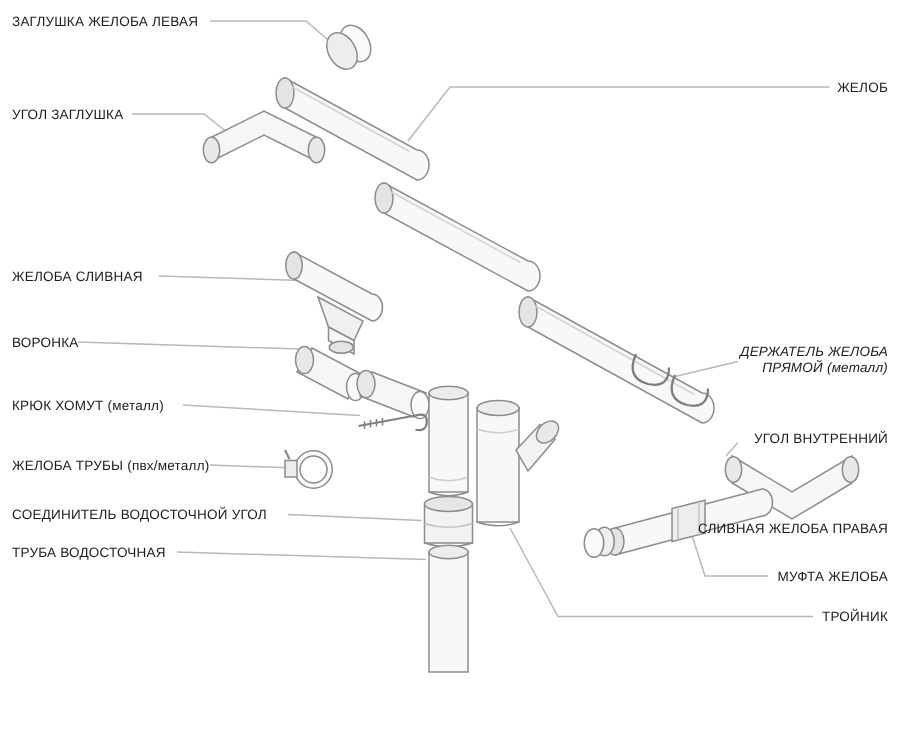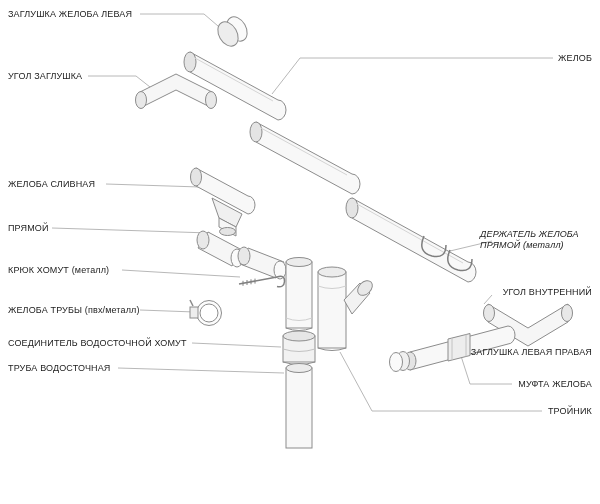--- a/index.html
+++ b/index.html
@@ -8,21 +8,21 @@
   .stage svg{position:absolute;top:0;left:0;}
   .label{
     position:absolute;
     font-size:9px;
     line-height:11px;
     color:#1c1c1c;
     letter-spacing:.15px;
     white-space:nowrap;
   }
   .label-left{left:8px;text-align:left;}
-  .label-right{right:8px;text-align:left;}
+  .label-right{right:8px;text-align:right;}
   .label.wrap{white-space:normal;width:112px;font-style:italic;}
 </style>
 </head>
 <body>
 
 <div class="stage">
 
   <svg width="600" height="504" viewBox="0 0 600 504">
 
     <g stroke="#b8b8b8" stroke-width="1" fill="none">
@@ -164,26 +164,26 @@
         <path d="M448,339 L470,333.5 L470,355.5 L448,361 Z" fill="#ededed"></path>
         <path d="M452,338 L452,360 M466,334.5 L466,356.5" stroke="#c2c2c2" fill="none"></path>
       </g>
 
     </g>
   </svg>
 
   <div class="label label-left" style="top:9px">ЗАГЛУШКА ЖЕЛОБА ЛЕВАЯ</div>
   <div class="label label-left" style="top:71px">УГОЛ ЗАГЛУШКА</div>
   <div class="label label-left" style="top:179px">ЖЕЛОБА СЛИВНАЯ</div>
-  <div class="label label-left" style="top:223px">ПРЯМОЙ</div>
+  <div class="label label-left" style="top:223px">ВОРОНКА</div>
   <div class="label label-left" style="top:265px">КРЮК ХОМУТ (металл)</div>
   <div class="label label-left" style="top:305px">ЖЕЛОБА ТРУБЫ (пвх/металл)</div>
-  <div class="label label-left" style="top:338px">СОЕДИНИТЕЛЬ ВОДОСТОЧНОЙ ХОМУТ</div>
+  <div class="label label-left" style="top:338px">СОЕДИНИТЕЛЬ ВОДОСТОЧНОЙ УГОЛ</div>
   <div class="label label-left" style="top:363px">ТРУБА ВОДОСТОЧНАЯ</div>
 
   <div class="label label-right" style="top:53px">ЖЕЛОБ</div>
   <div class="label label-right wrap" style="top:229px">ДЕРЖАТЕЛЬ ЖЕЛОБА ПРЯМОЙ (металл)</div>
   <div class="label label-right" style="top:287px">УГОЛ ВНУТРЕННИЙ</div>
-  <div class="label label-right" style="top:347px">ЗАГЛУШКА ЛЕВАЯ ПРАВАЯ</div>
+  <div class="label label-right" style="top:347px">СЛИВНАЯ ЖЕЛОБА ПРАВАЯ</div>
   <div class="label label-right" style="top:379px">МУФТА ЖЕЛОБА</div>
   <div class="label label-right" style="top:406px">ТРОЙНИК</div>
 
 </div>
 
 </body></html>

